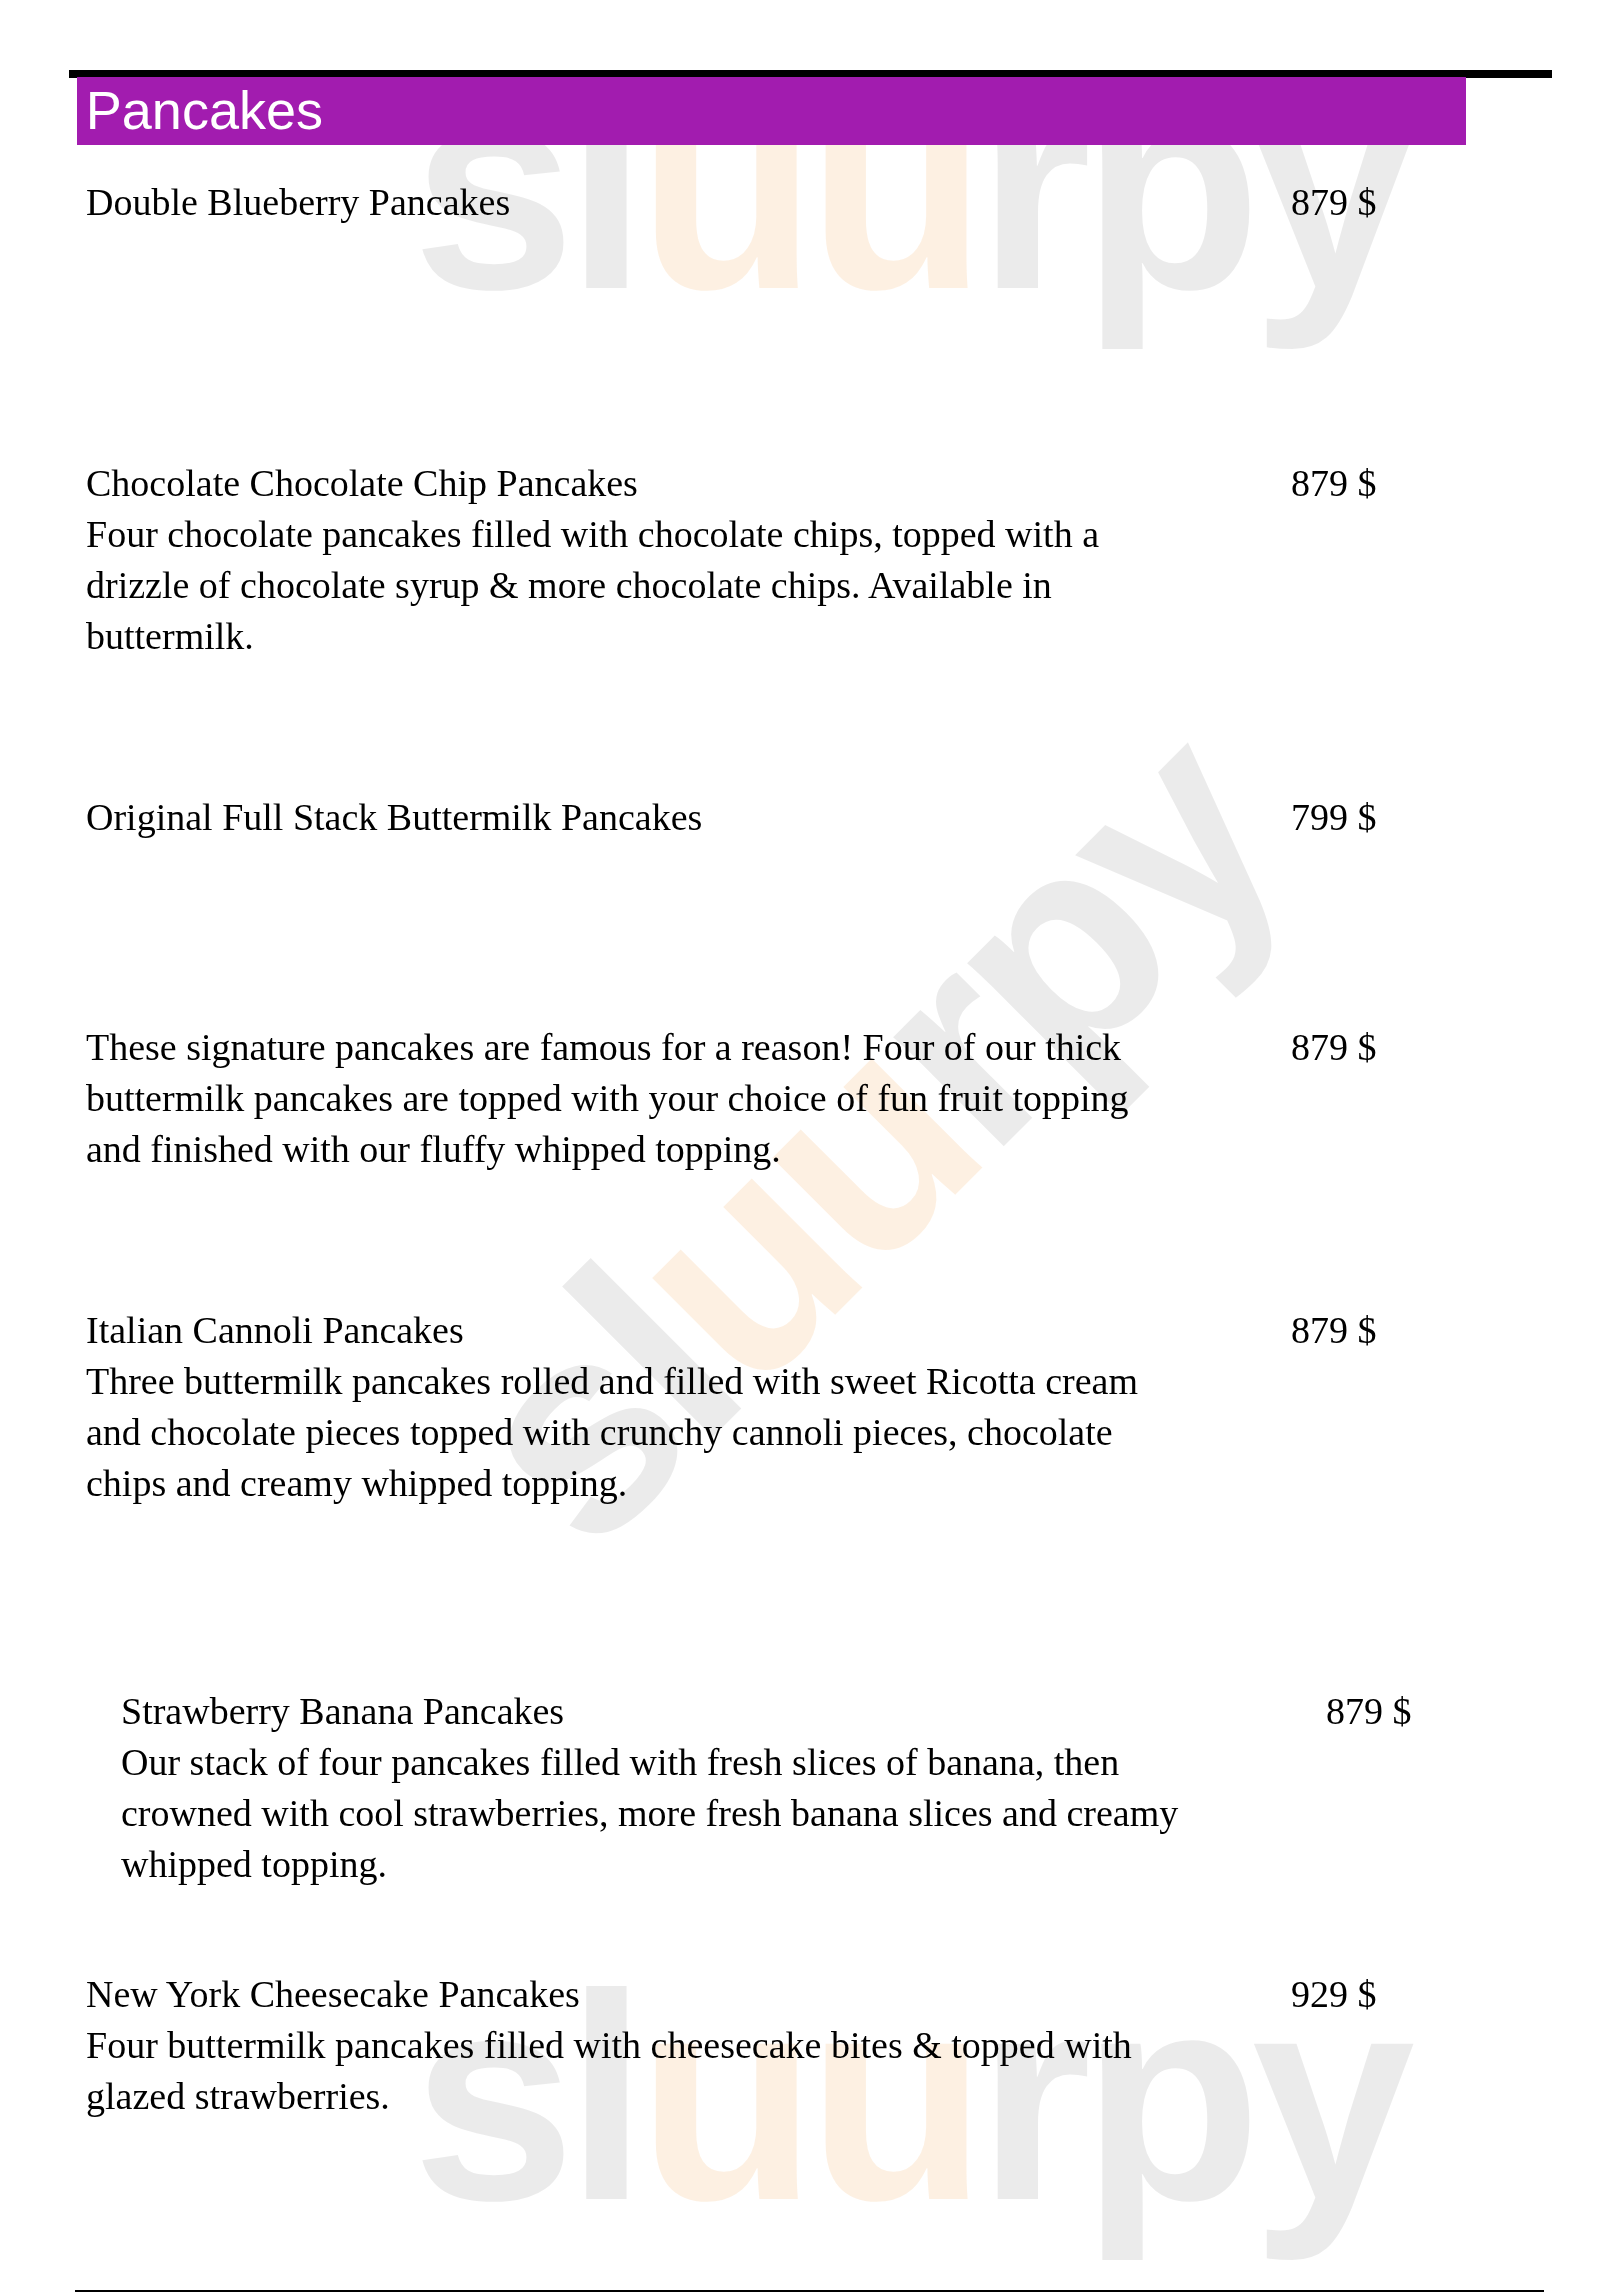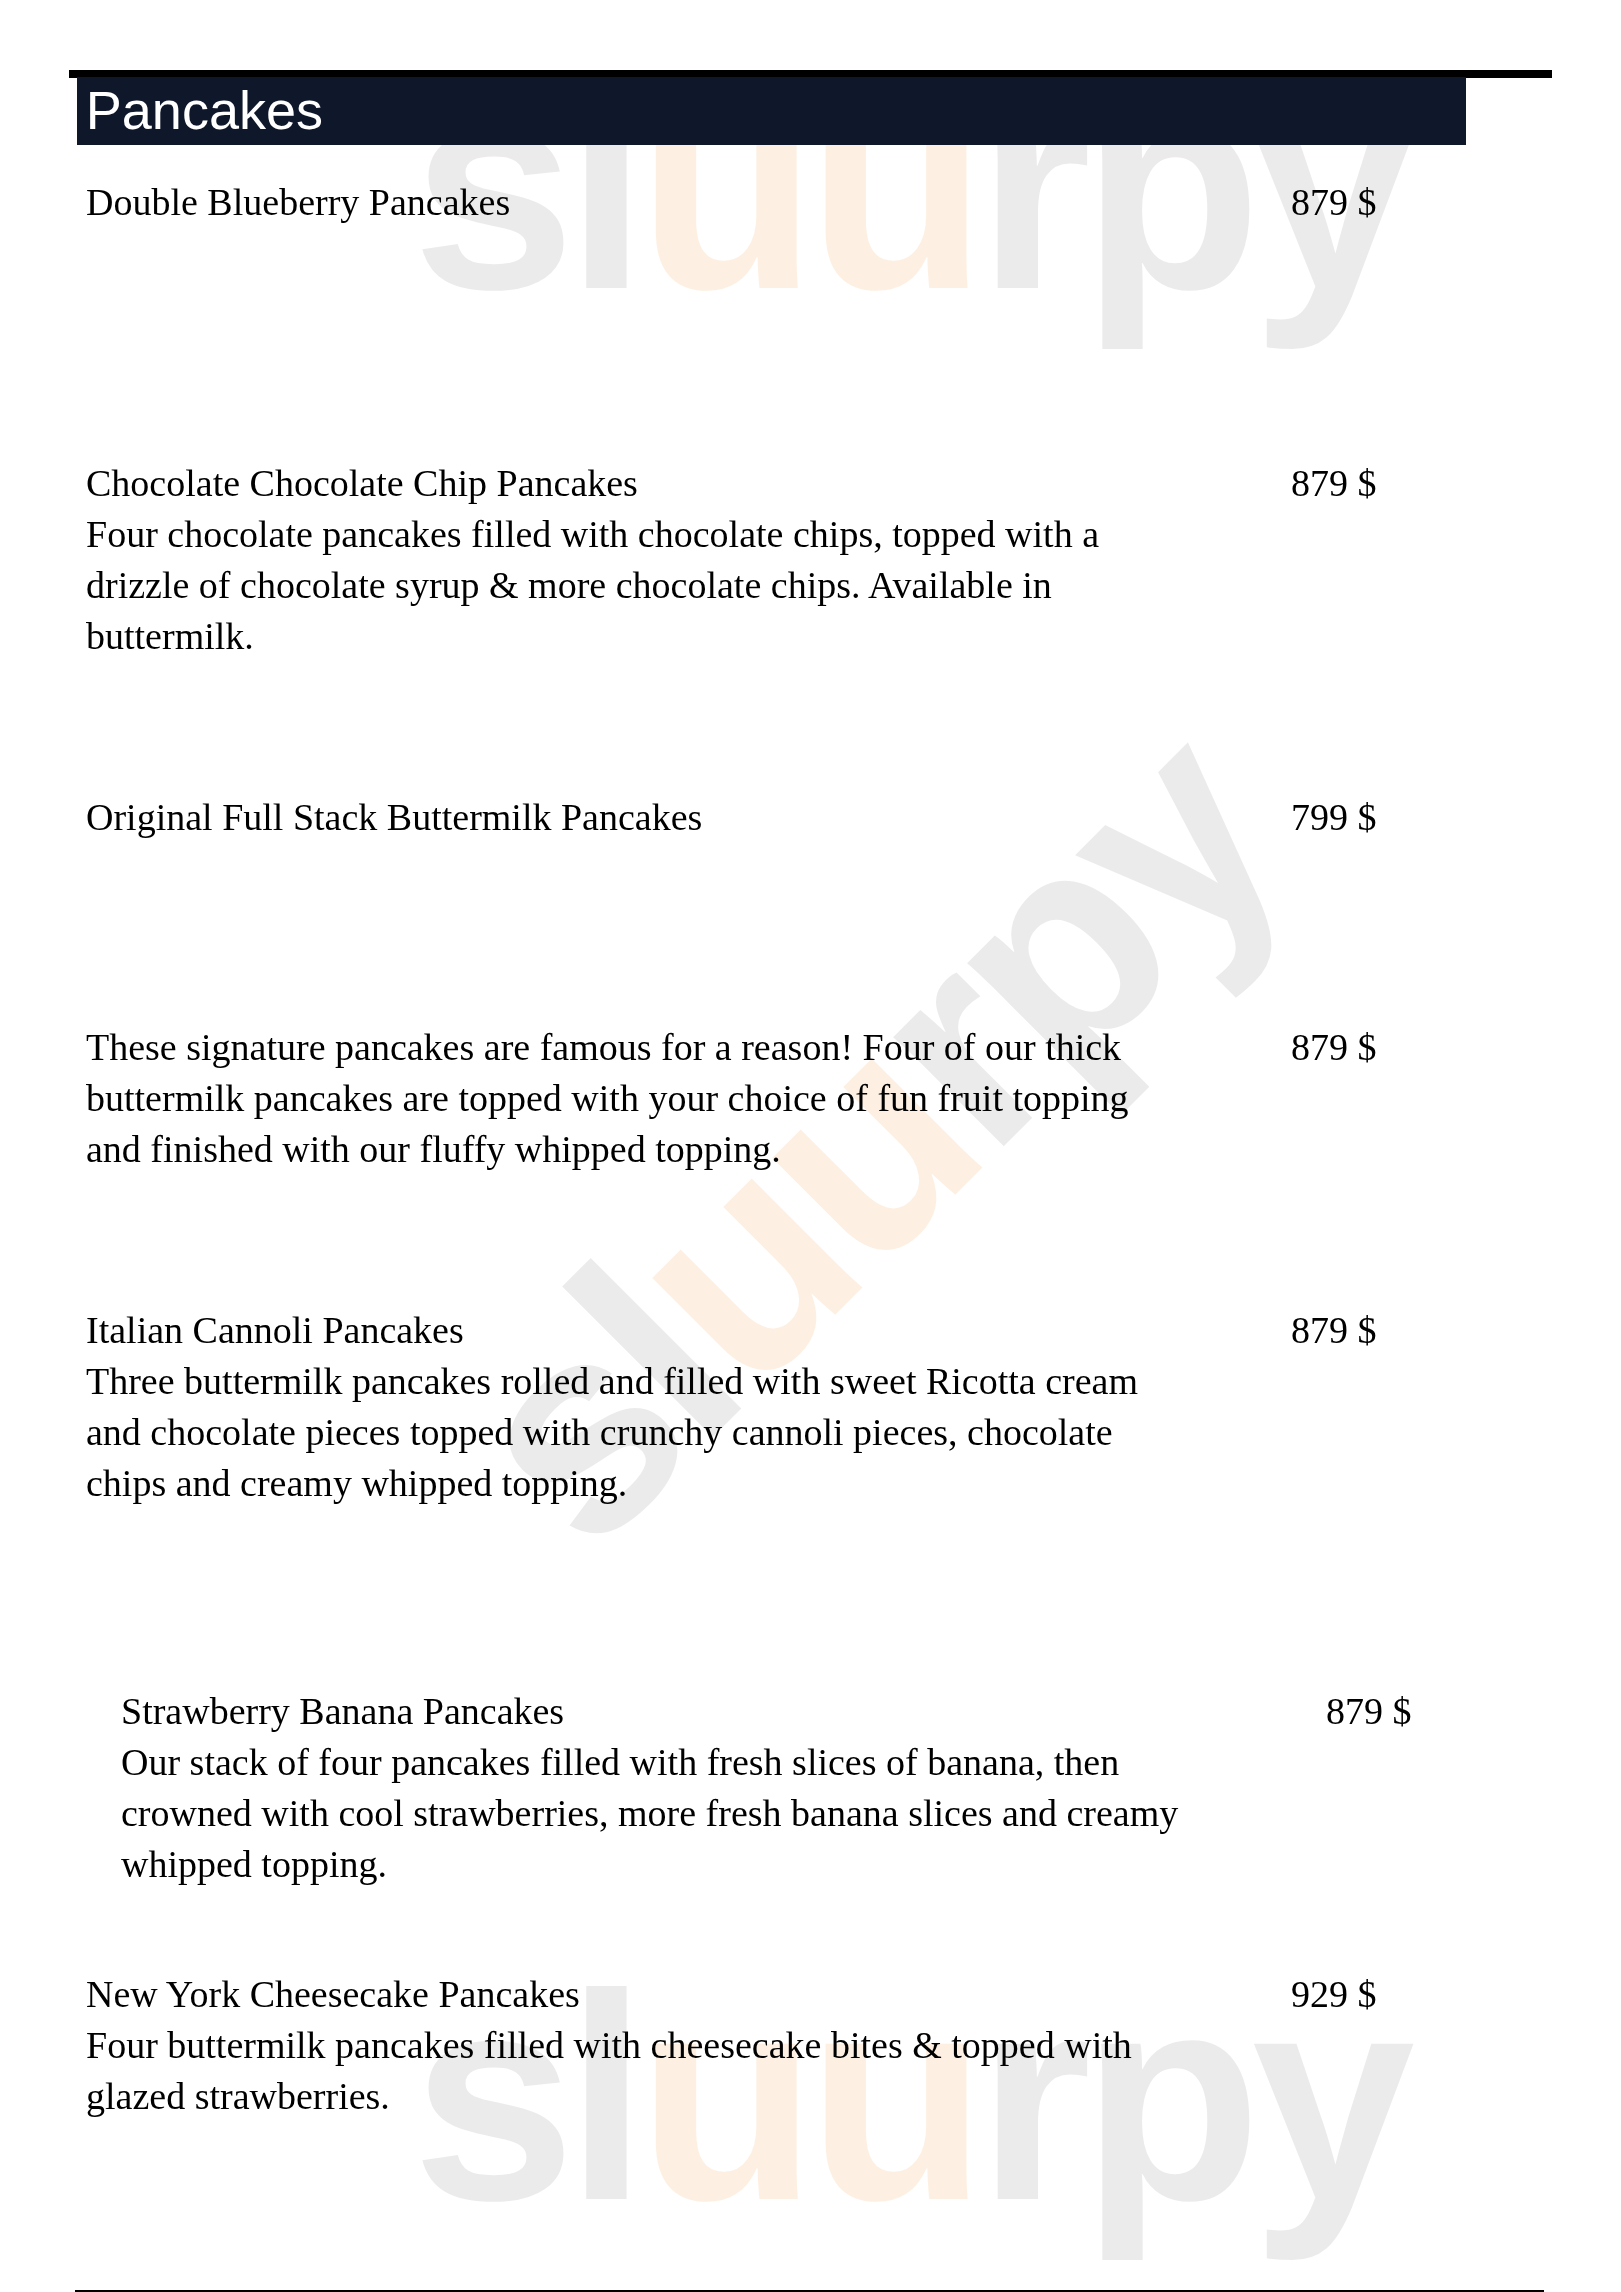--- a/index.html
+++ b/index.html
@@ -1,21 +1,21 @@
 <!DOCTYPE html>
 <html><head>
 <meta charset="utf-8">
 <style>
   html, body { margin:0; padding:0; background:#ffffff; }
   body { width:1621px; height:2293px; position:relative; overflow:hidden; }
   .wm { position:absolute; font-family:"Liberation Sans", sans-serif; font-weight:bold; font-size:294px; line-height:1; white-space:nowrap; pointer-events:none; letter-spacing:-9.8px; }
   .wm .g { color:#000; opacity:0.075; }
   .wm .o { color:#f08a1c; opacity:0.12; }
   .top-rule { position:absolute; left:69px; top:70px; width:1483px; height:7.8px; background:#000; }
-  .header { position:absolute; left:77px; top:77px; width:1389px; height:68px; background:#0f172a; }
+  .header { position:absolute; left:77px; top:77px; width:1389px; height:68px; background:#a21caf; }
   .header-title { position:absolute; left:8.8px; top:3.9px; font-family:"Liberation Sans", sans-serif; font-size:54px; line-height:59px; color:#ffffff; }
   .item { position:absolute; left:86px; width:1470px; font-family:"Liberation Serif", serif; font-size:38px; line-height:51px; color:#000000; }
   .item-name { display:block; white-space:nowrap; }
   .item-desc { display:block; white-space:pre-line; }
   .item-price { position:absolute; left:1205px; top:0; white-space:nowrap; }
   .bottom-rule { position:absolute; left:75px; top:2290px; width:1469px; height:2px; background:#000; }
 </style>
 </head>
 <body>
 

